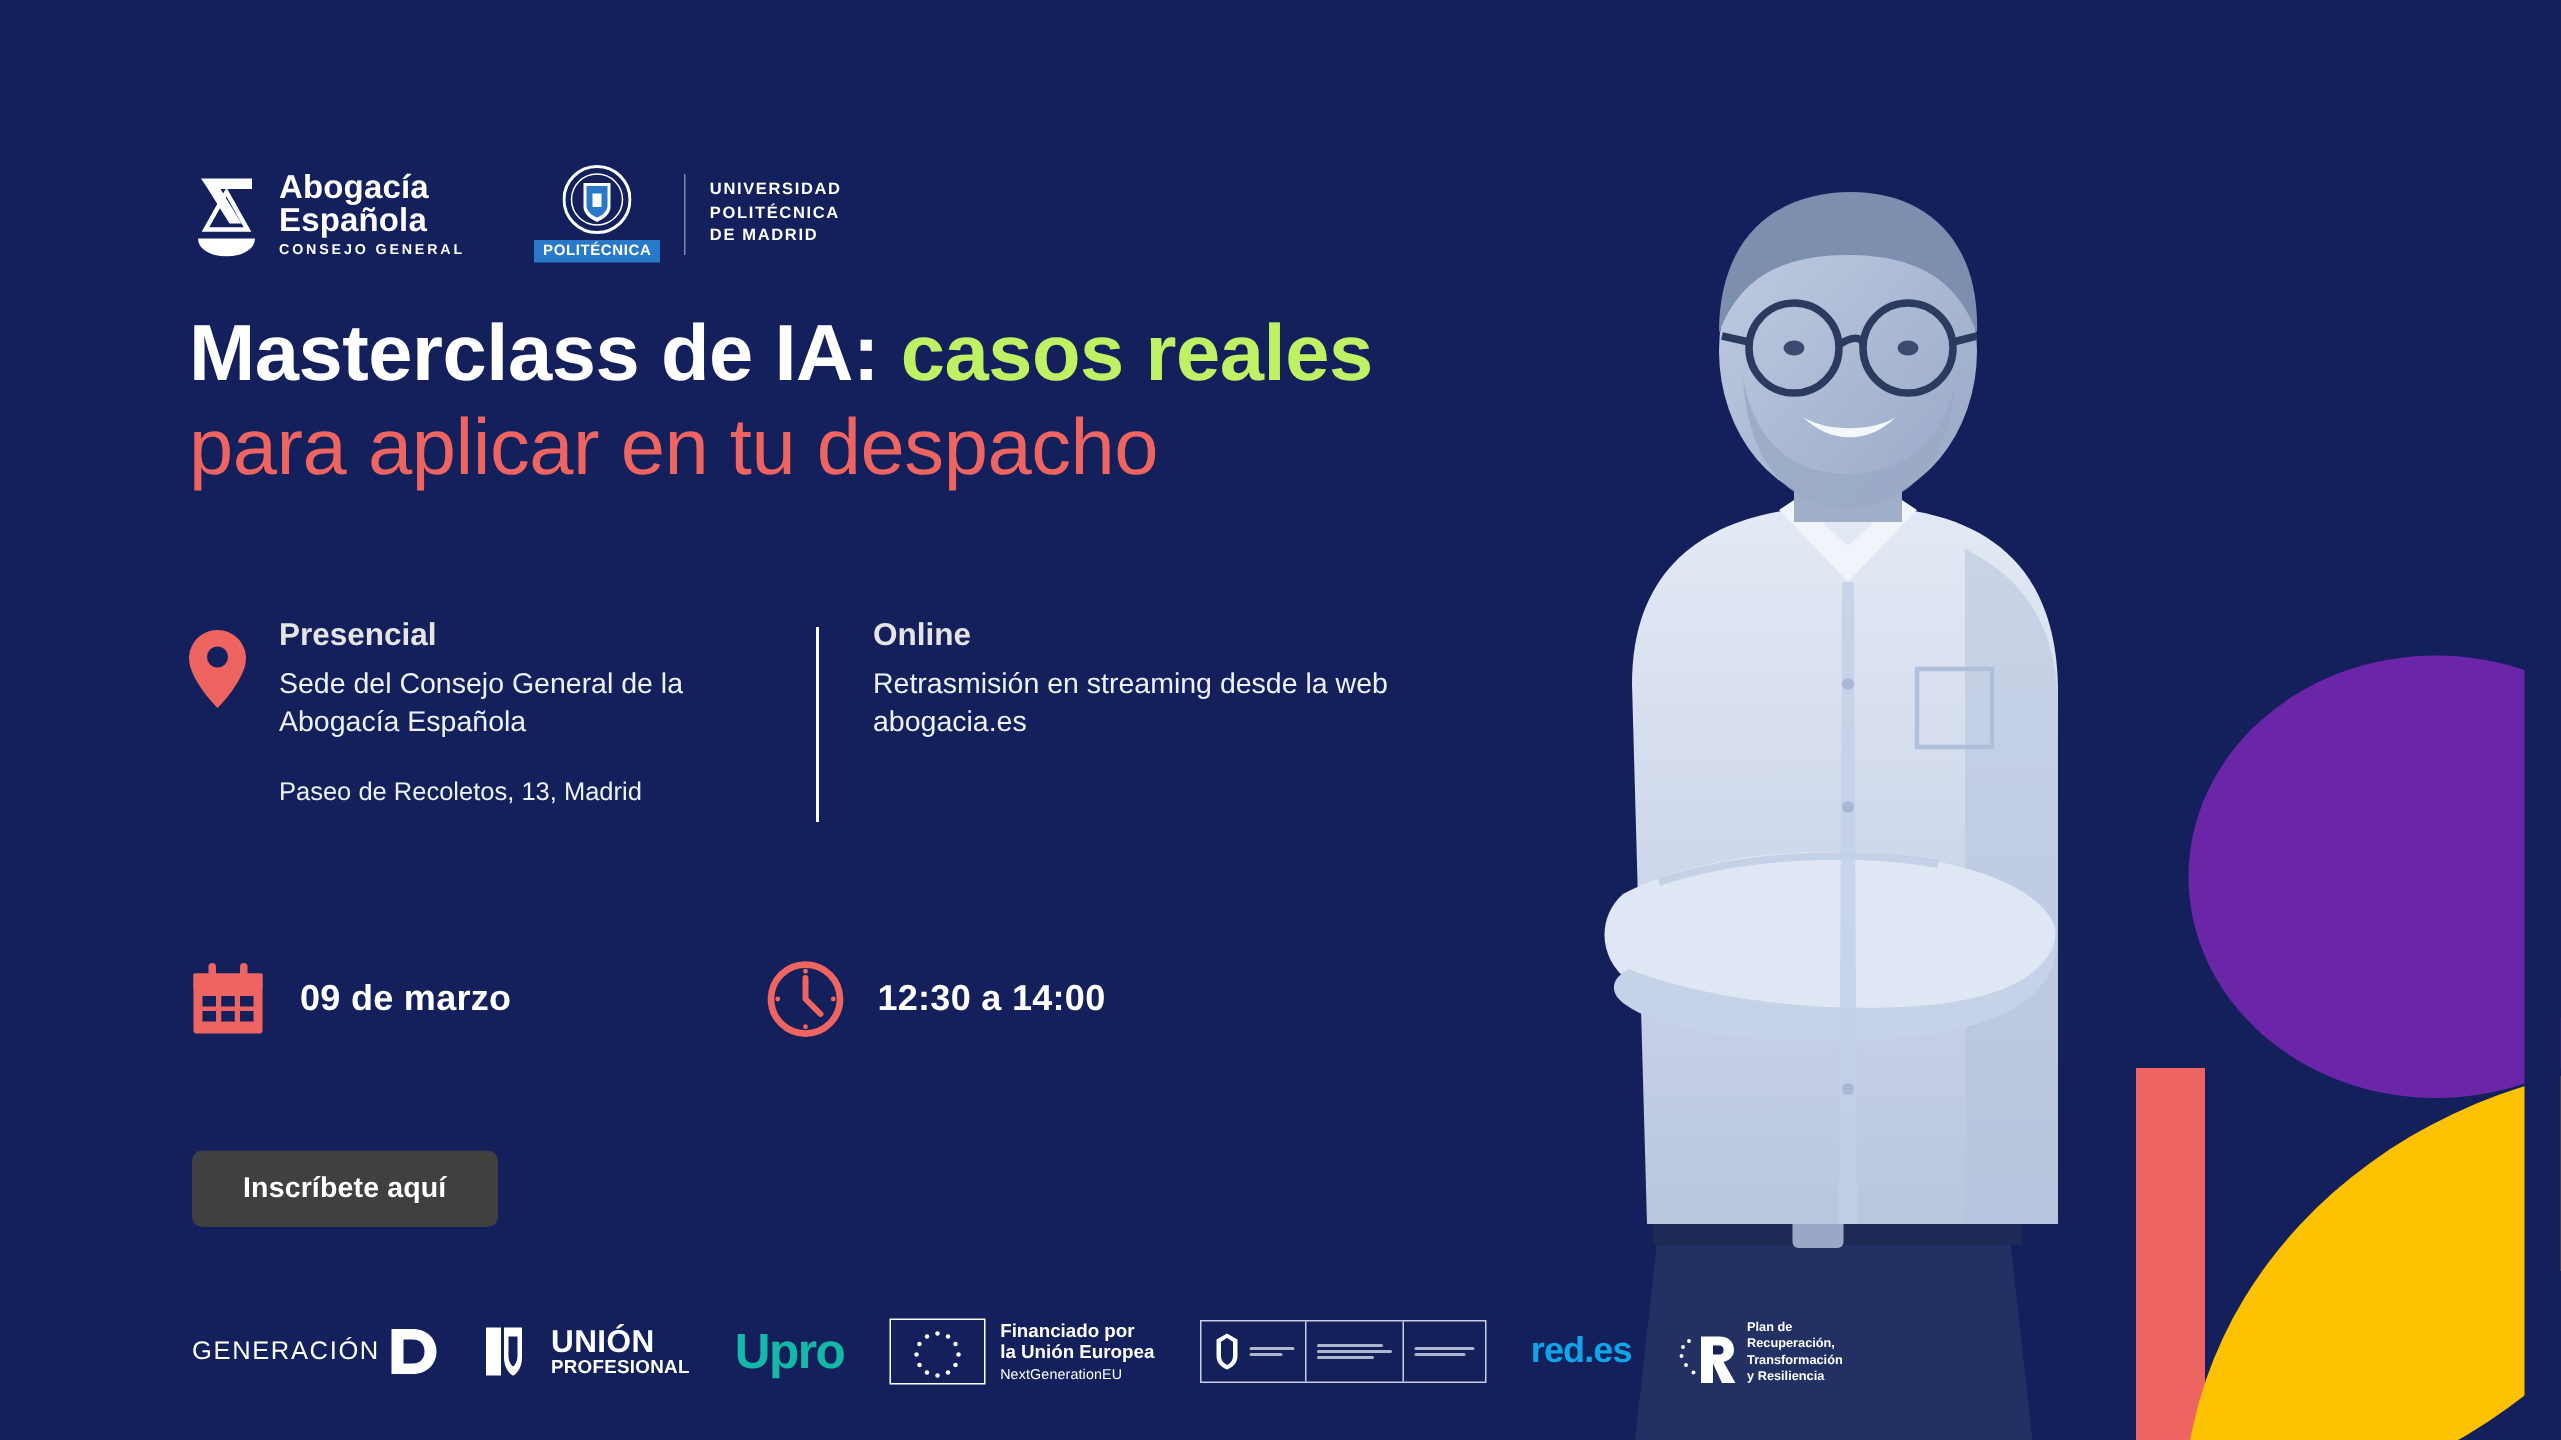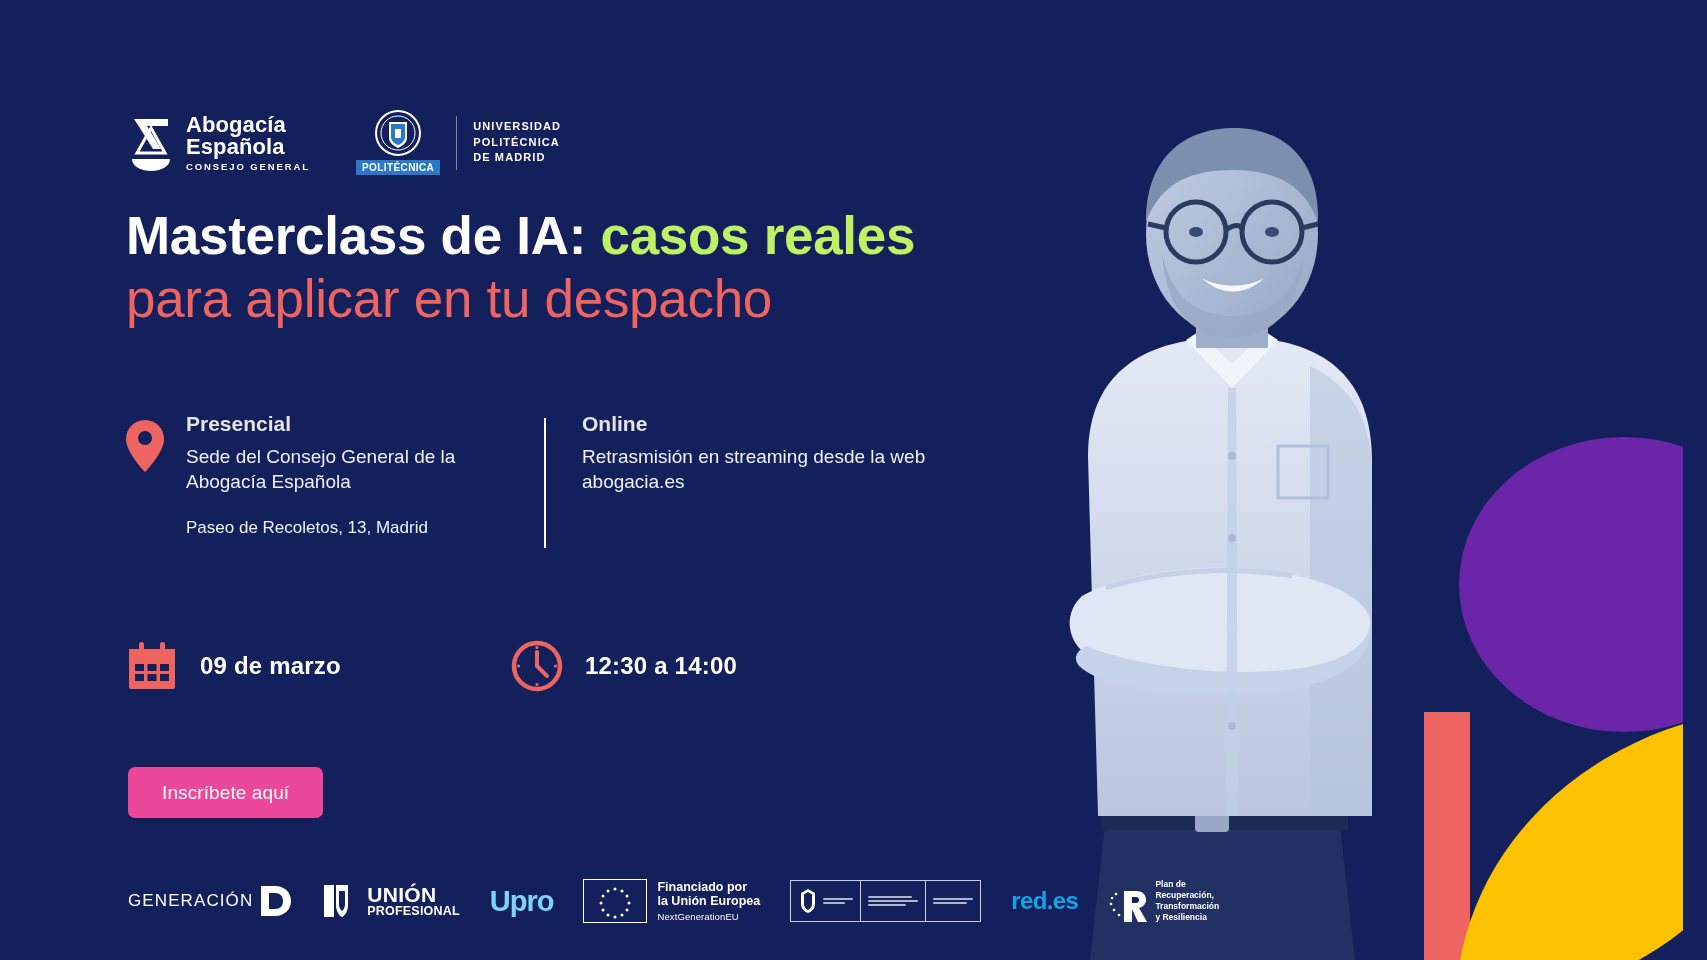--- a/index.html
+++ b/index.html
@@ -209,29 +209,29 @@
     font-weight: 700;
     letter-spacing: .2px;
   }
   .cal-icon, .clock-icon { width: 52px; height: 52px; flex: none; }
 
   
   .cta {
     position: absolute;
     left: 128px;
     top: 767px;
-    background: #ec4899;
+    background: #404040;
     color: #ffffff;
     border: none;
     border-radius: 7px;
     padding: 0 34px;
     height: 51px;
     font-family: "Liberation Sans", sans-serif;
     font-size: 19px;
-    font-weight: 400;
+    font-weight: 700;
     cursor: pointer;
     letter-spacing: .1px;
   }
 
   
   .footer {
     position: absolute;
     left: 128px;
     top: 875px;
     display: flex;
@@ -259,22 +259,22 @@
     font-weight: 700;
     letter-spacing: .3px;
   }
   .f-unionprof .up-txt .b {
     display: block;
     font-size: 12.5px;
     font-weight: 700;
     letter-spacing: .2px;
   }
   .f-upro {
-    color: #7dd3fc;
-    font-size: 29px;
+    color: #14b8a6;
+    font-size: 33px;
     font-weight: 700;
     letter-spacing: -1px;
   }
   .f-eu {
     display: flex;
     align-items: center;
     gap: 10px;
   }
   .eu-flag {
     width: 62px;

